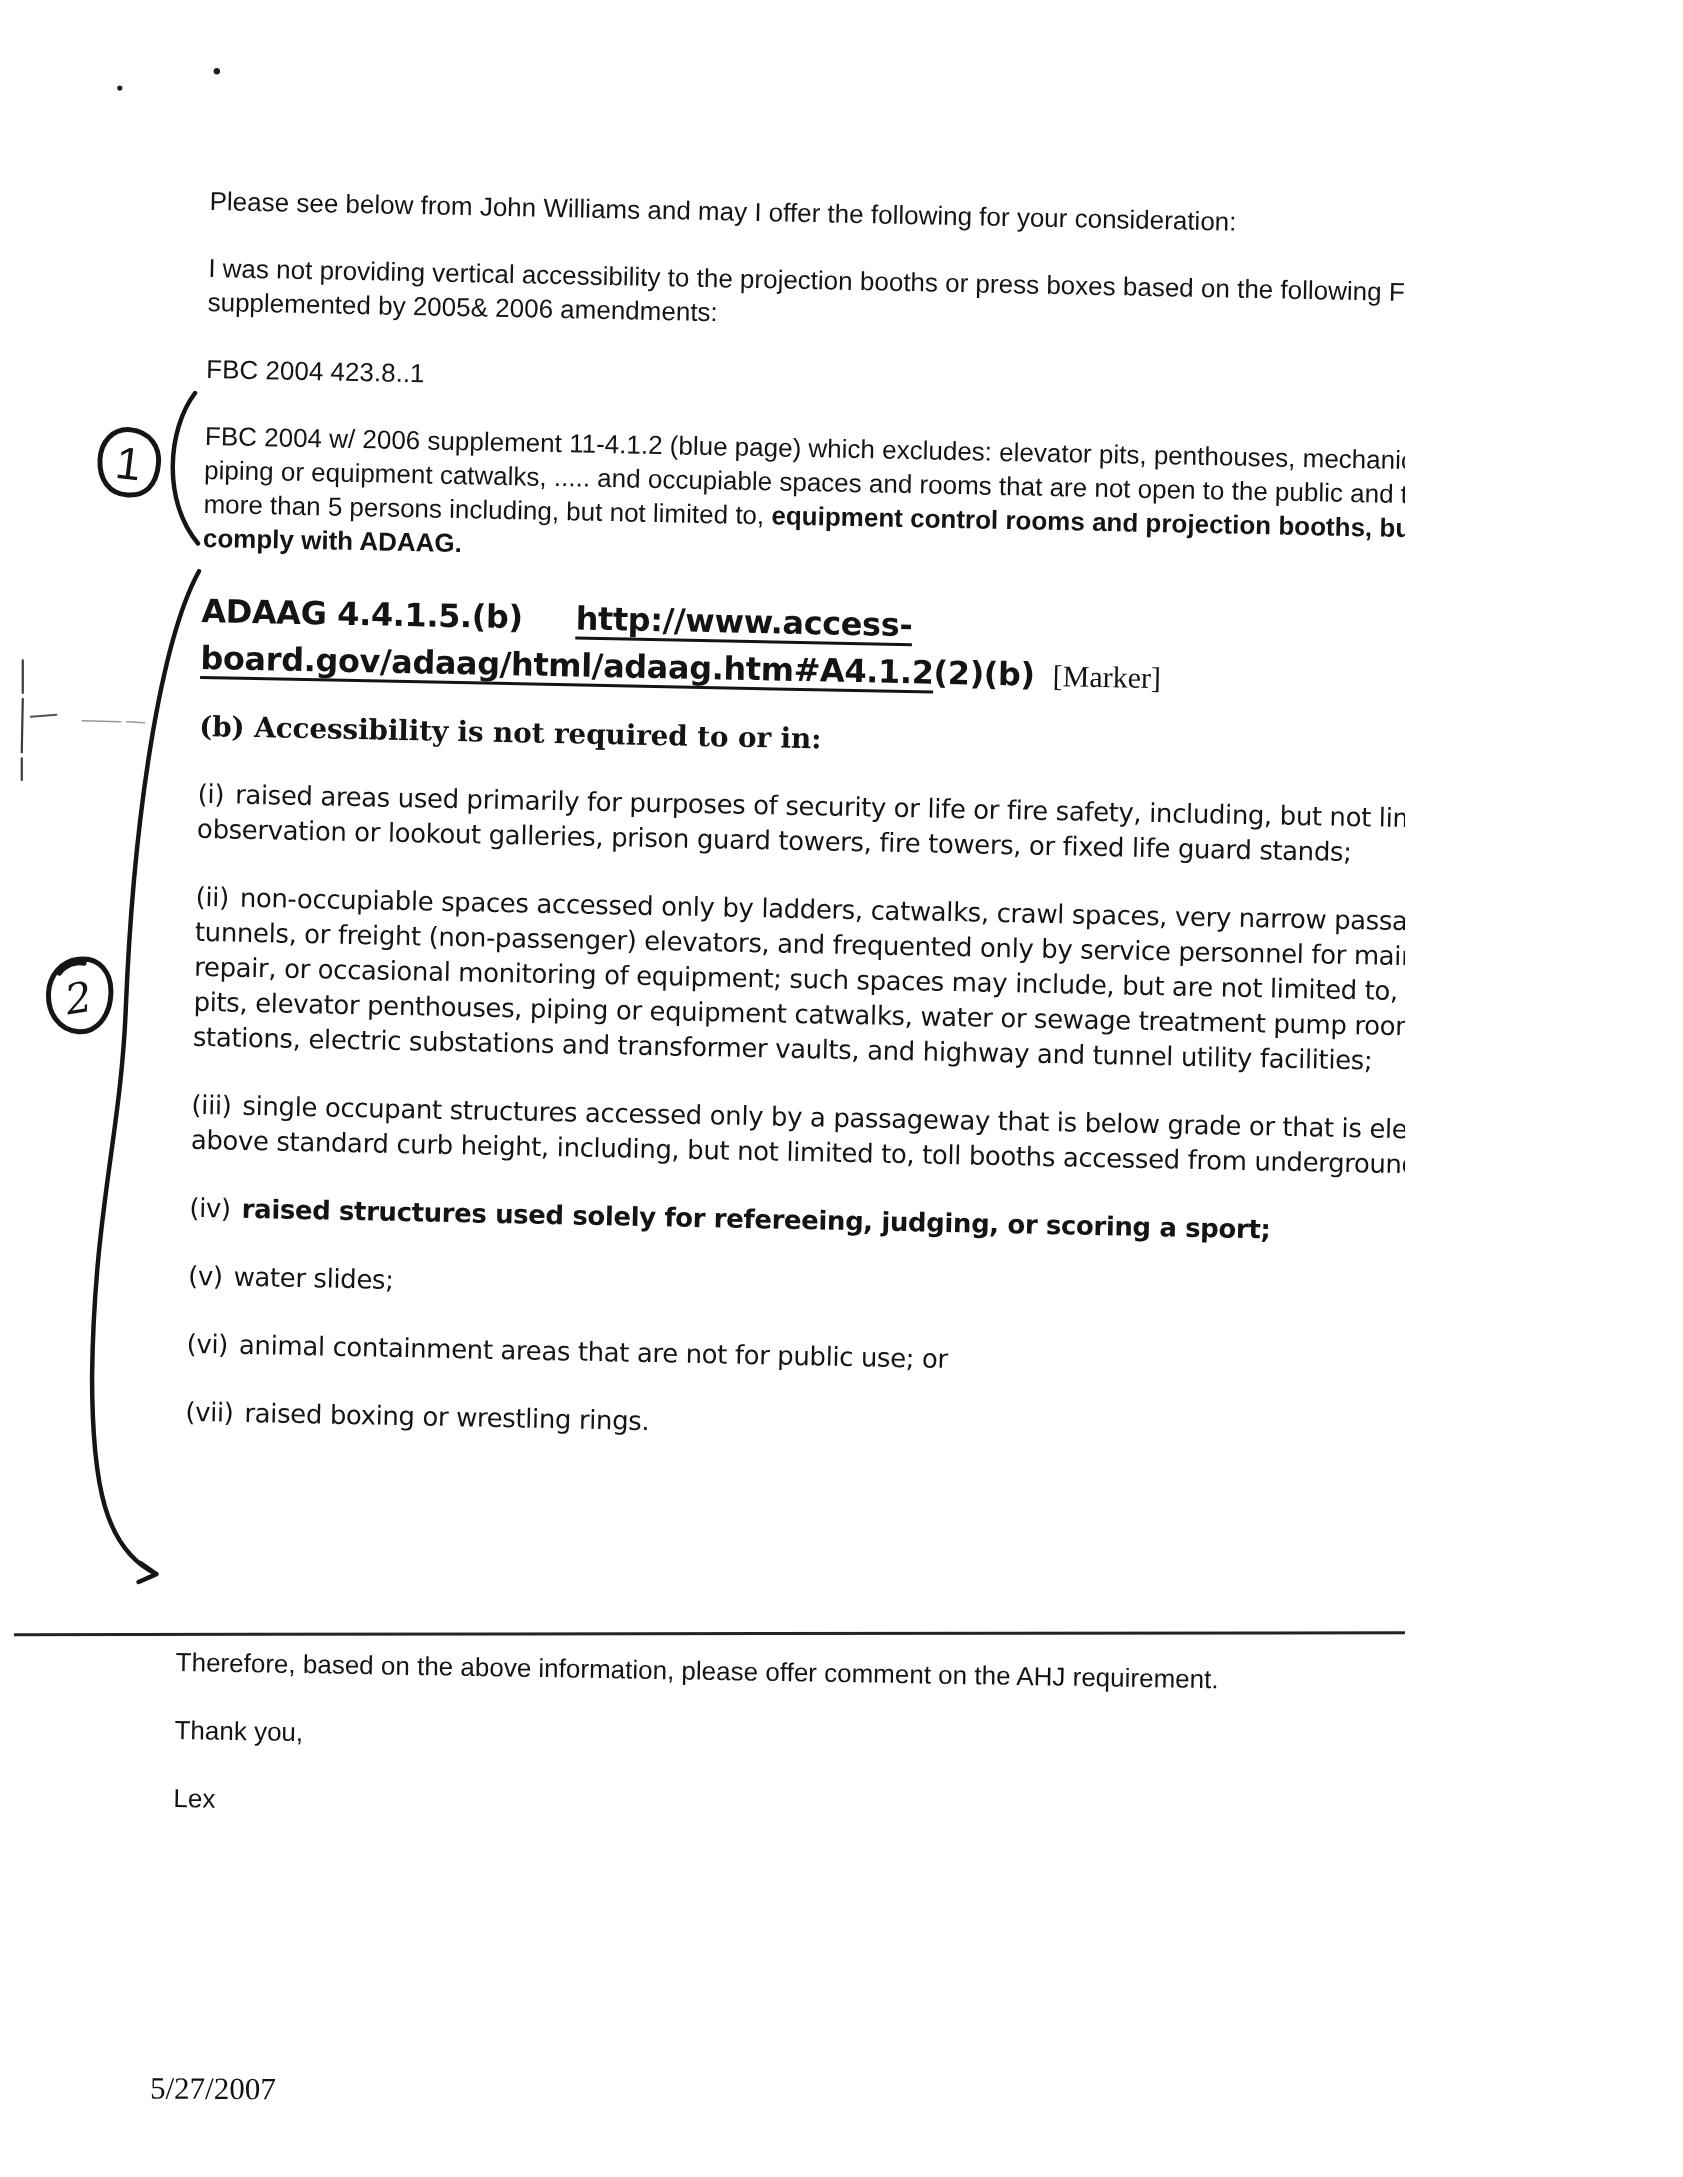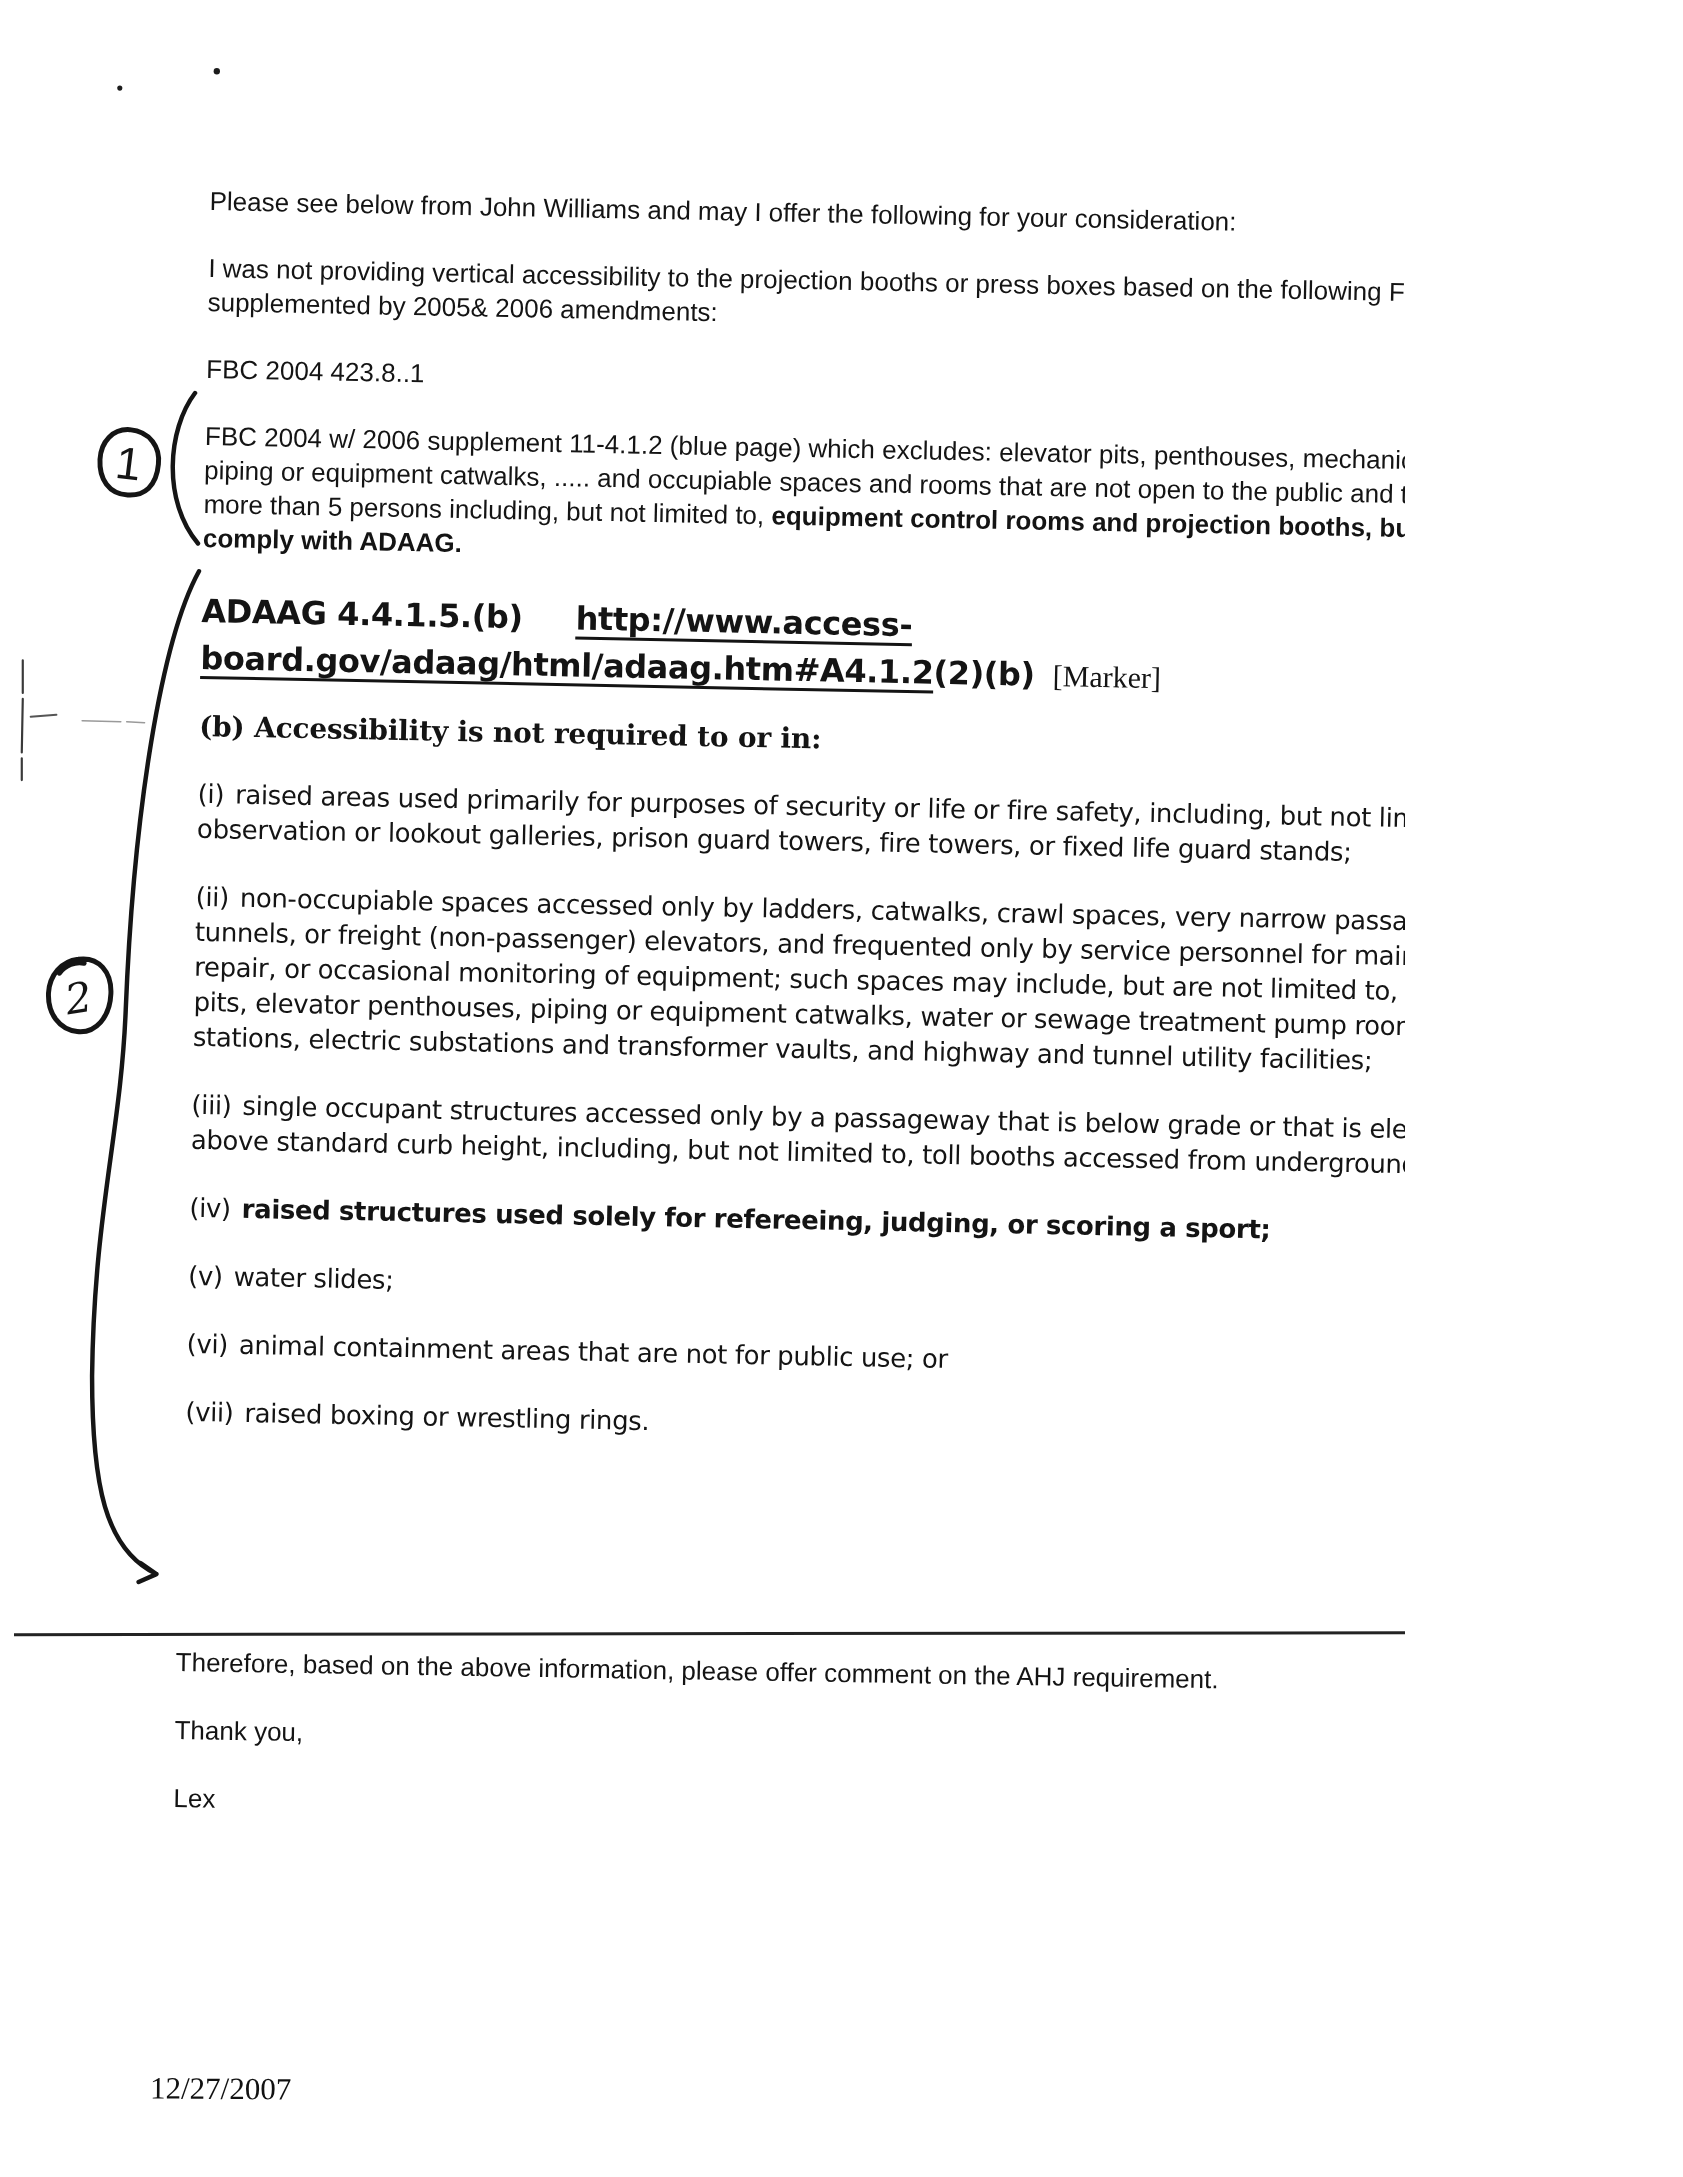--- a/index.html
+++ b/index.html
@@ -114,16 +114,16 @@
   </div>
 
   <div class="divider"></div>
 
   <div class="closing-block">
     <p>Therefore, based on the above information, please offer comment on the AHJ requirement.</p>
     <p>Thank you,</p>
     <p>Lex</p>
   </div>
 
-  <div class="date">12/27/2007</div>
+  <div class="date">5/27/2007</div>
 
 </div>
 
 
 </body></html>

